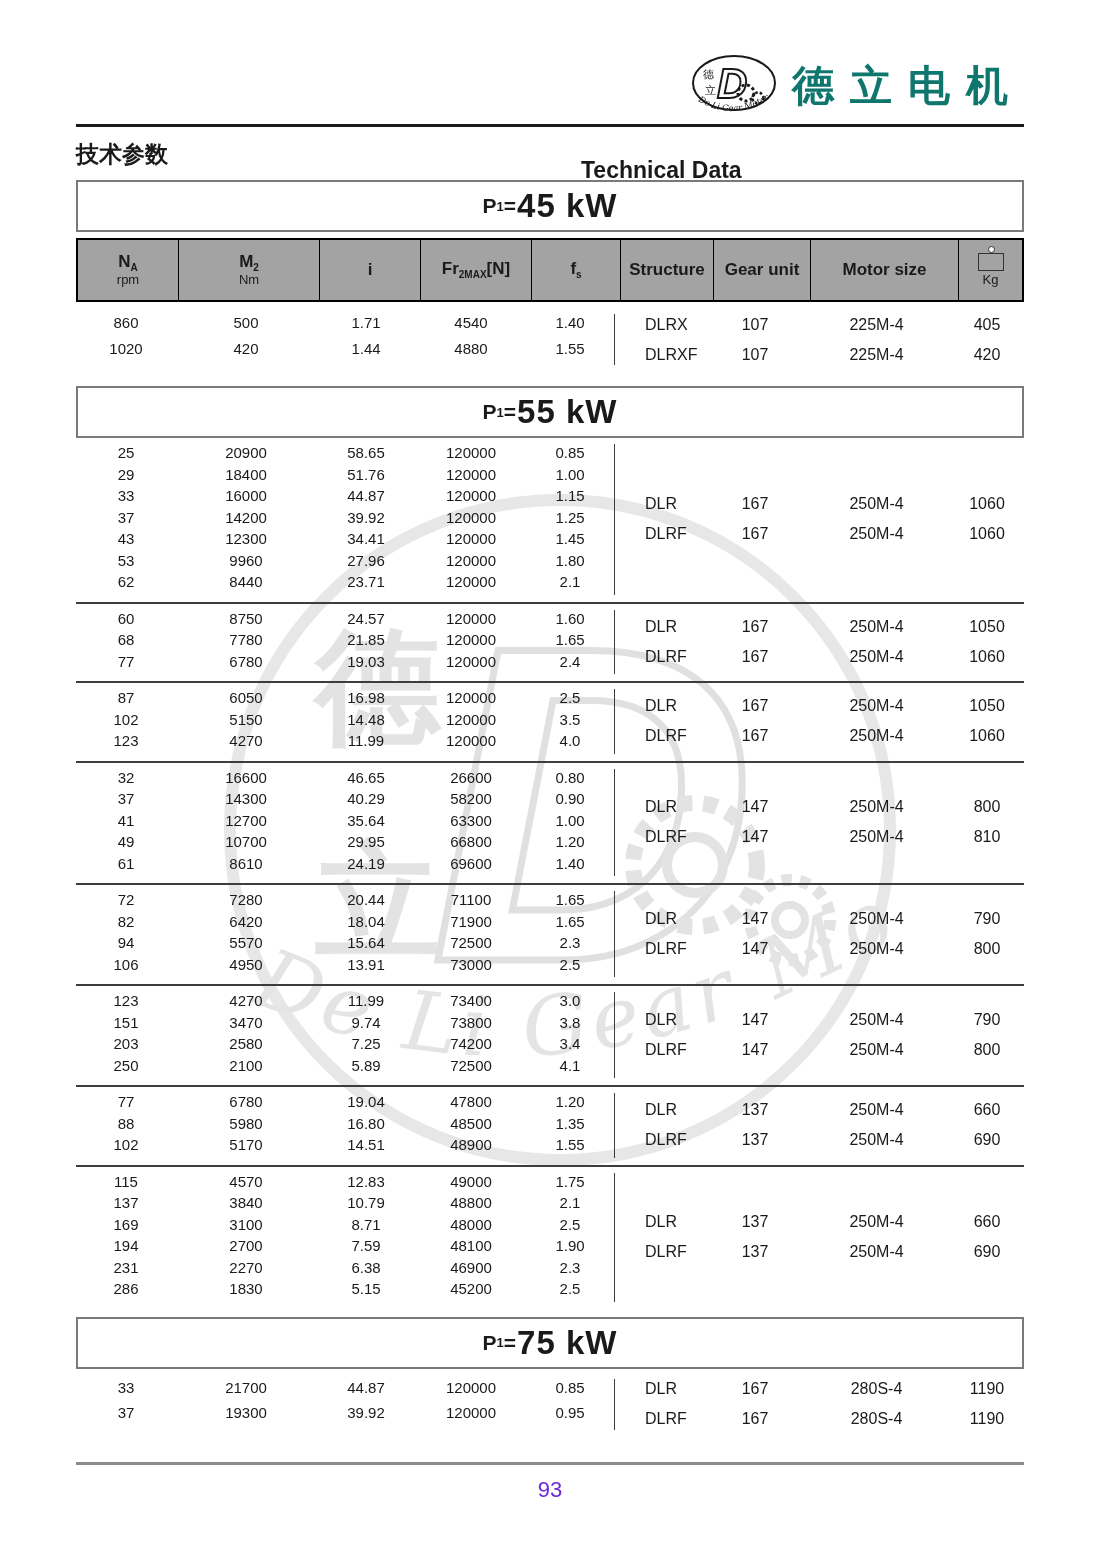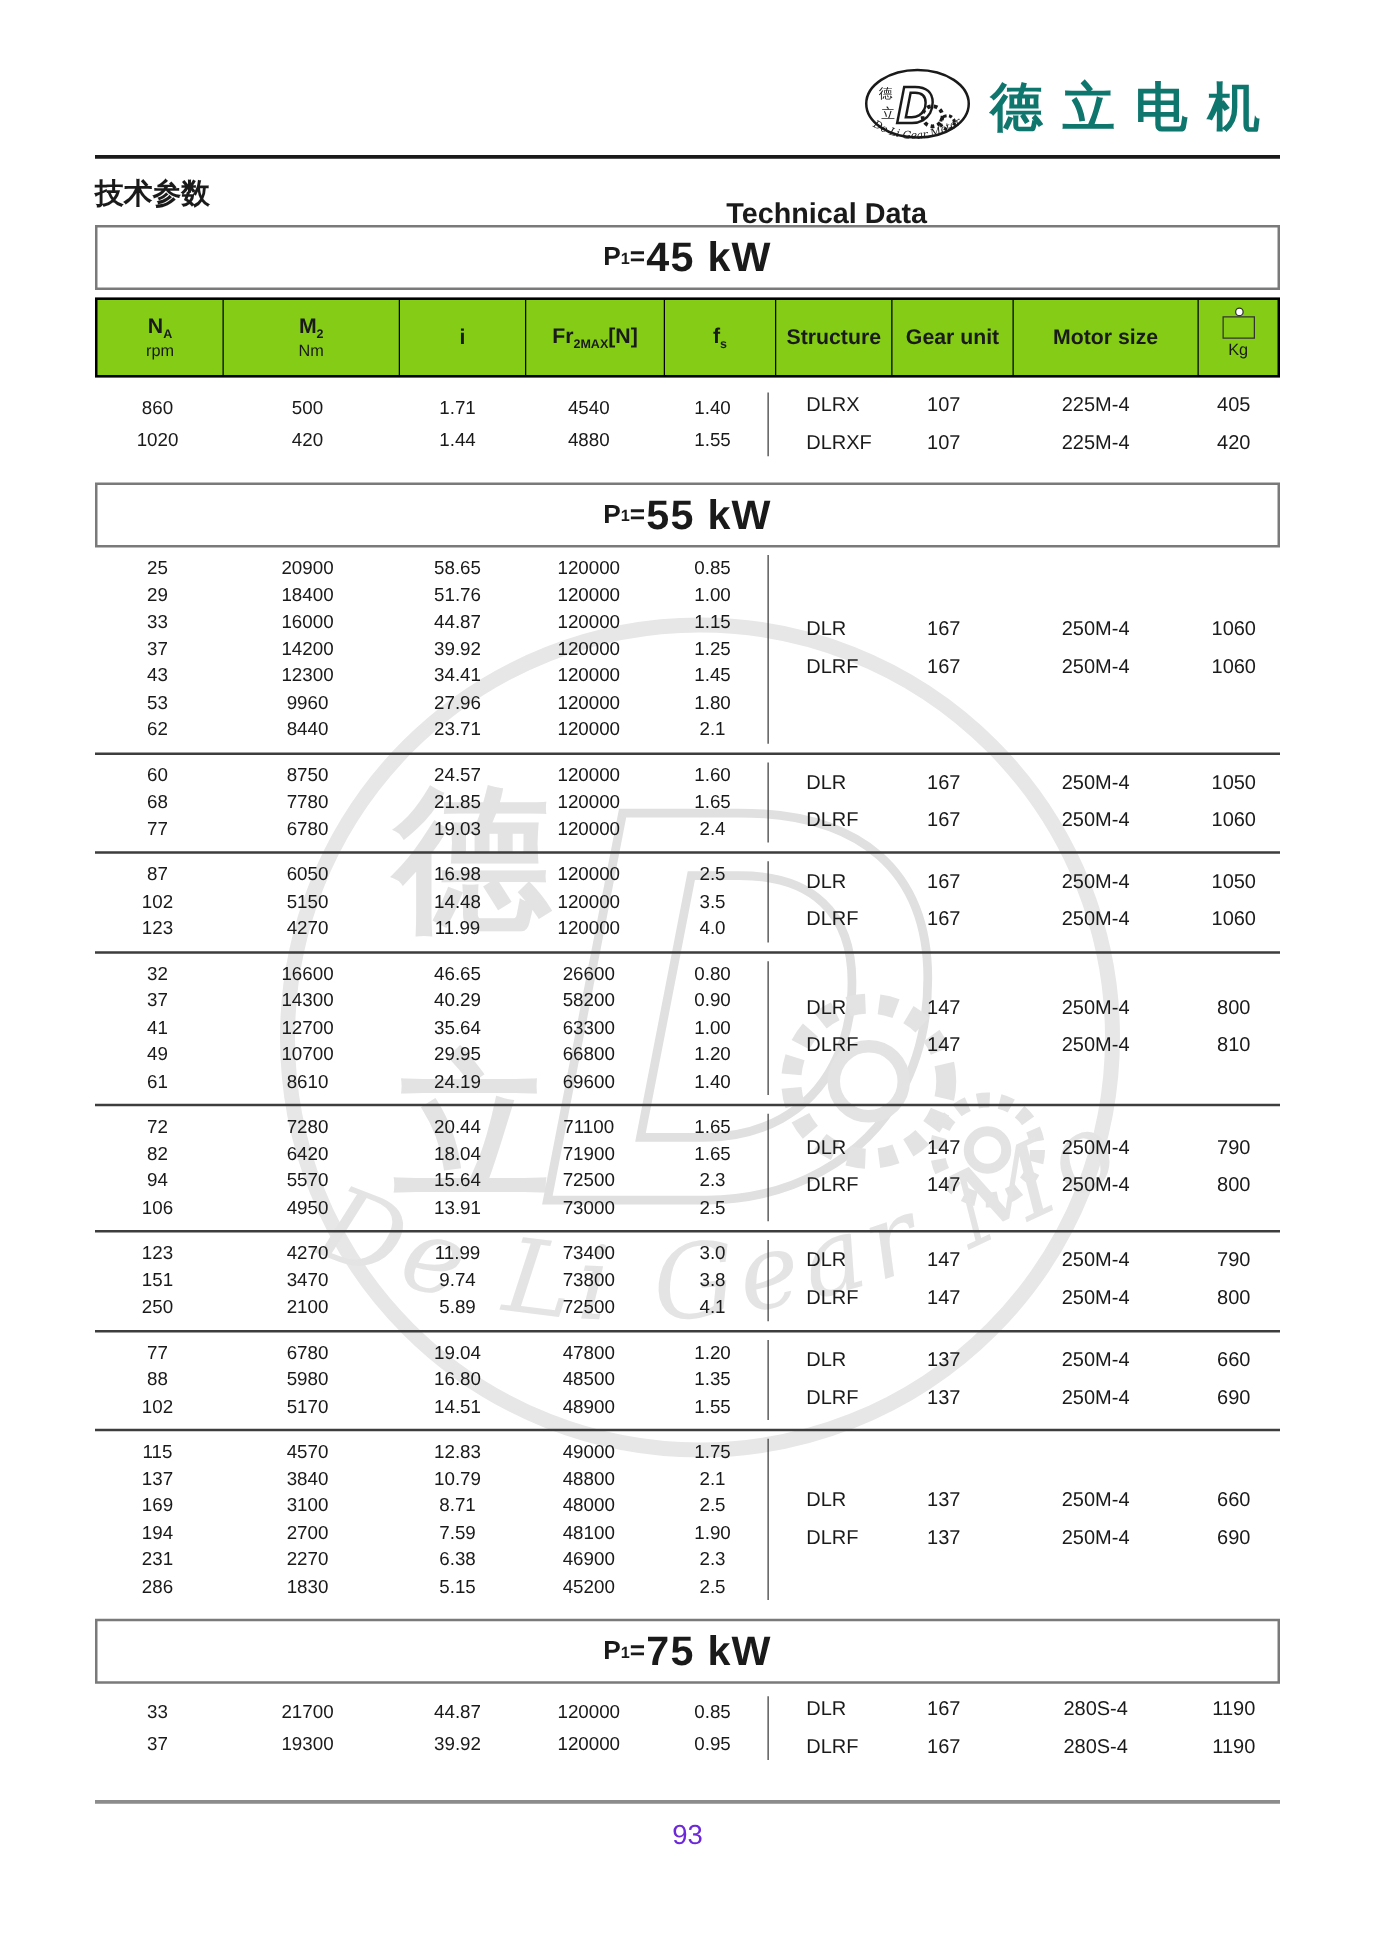--- a/index.html
+++ b/index.html
@@ -14,36 +14,36 @@
   .headline{position:relative; margin-top:12px; height:32px;}
   .headline .cn{font-weight:bold; font-size:23px;}
   .headline .en{position:absolute; left:505px; top:18px; font-weight:bold; font-size:23px;}
   
   .kwbox{border:2px solid #7a7a7a; height:48px; margin-top:9px; display:flex; align-items:center; justify-content:center; background:#fff; position:relative; z-index:1;}
   .kwbox .p{font-weight:bold; font-size:21px;}
   .kwbox sub{font-weight:bold; font-size:13px;}
   .kwbox .eq{font-weight:bold; font-size:21px;}
   .kwbox .big{font-weight:bold; font-size:33px; letter-spacing:1px; margin-left:1px;}
   
-  .theader{display:flex; border:2px solid #000; height:60px; margin-top:6px; background:#84cc16; position:relative; z-index:1;}
+  .theader{display:flex; border:2px solid #000; height:60px; margin-top:6px; background:#a3a3a3; position:relative; z-index:1;}
   .thcell{display:flex; flex-direction:column; align-items:center; justify-content:center; border-right:1.5px solid #000; line-height:1.15;}
   .thcell:last-child{border-right:none;}
   .thmain{font-weight:bold; font-size:17px;}
   .thmain sub{font-size:10px; font-weight:bold;}
   .thunit{font-size:13px;}
   .w-na{width:100px}.w-m2{width:140px}.w-i{width:100px}.w-fr{width:110px}.w-fs{width:88px}
   .w-st{width:92px}.w-gu{width:96px}.w-ms{width:147px}.w-kg{flex:1}
   .kgicon{width:24px; height:16px; border:1.5px solid #333; position:relative; margin-bottom:2px;}
   .kgicon::before{content:""; position:absolute; left:50%; top:-8px; margin-left:-3px; width:5px; height:5px; border:1.5px solid #333; border-radius:50%; background:#fff;}
   
   .blocks{position:relative; z-index:1;}
   .block{display:flex; padding:6px 0 7px 0;}
   .block.sep{border-top:2px solid #3d3d3d;}
   .left{width:538px;}
-  .row{display:flex; height:21.5px; align-items:center;}
+  .row{display:flex; height:21.5px; align-items:flex-start;}
   .loose .row{height:25.5px;}
   .cell{display:inline-block; text-align:center; font-size:15px;}
   .c-na{width:100px}.c-m2{width:140px}.c-i{width:100px}.c-fr{width:110px}.c-fs{width:88px}
   .right{flex:1; border-left:1.5px solid #3d3d3d; display:flex; flex-direction:column; justify-content:center; gap:12px;}
   .rrow{display:flex; align-items:center;}
   .rrow .cell{font-size:16px;}
   .c-st{width:92px; text-align:left; padding-left:30px; box-sizing:border-box;}
   .c-gu{width:96px}.c-ms{width:147px}.c-kg{flex:1}
   .pad45{padding:12px 0 12px 0;}
   .pad75{padding:10px 0 14px 0;}
@@ -440,20 +440,27 @@
               <span class="cell c-fs">3.0</span>
             </div>
             <div class="row">
               <span class="cell c-na">151</span>
               <span class="cell c-m2">3470</span>
               <span class="cell c-i">9.74</span>
               <span class="cell c-fr">73800</span>
               <span class="cell c-fs">3.8</span>
             </div>
             <div class="row">
+              <span class="cell c-na">203</span>
+              <span class="cell c-m2">2580</span>
+              <span class="cell c-i">7.25</span>
+              <span class="cell c-fr">74200</span>
+              <span class="cell c-fs">3.4</span>
+            </div>
+            <div class="row">
               <span class="cell c-na">250</span>
               <span class="cell c-m2">2100</span>
               <span class="cell c-i">5.89</span>
               <span class="cell c-fr">72500</span>
               <span class="cell c-fs">4.1</span>
             </div>
           </div>
           <div class="right">
             <div class="rrow">
               <span class="cell c-st">DLR</span>

